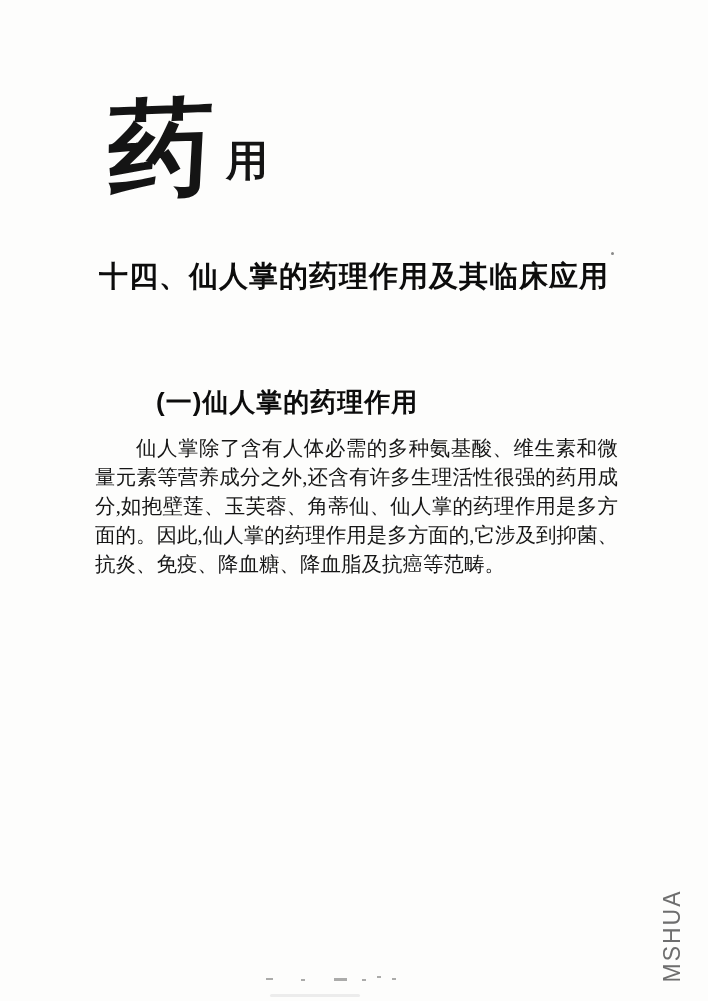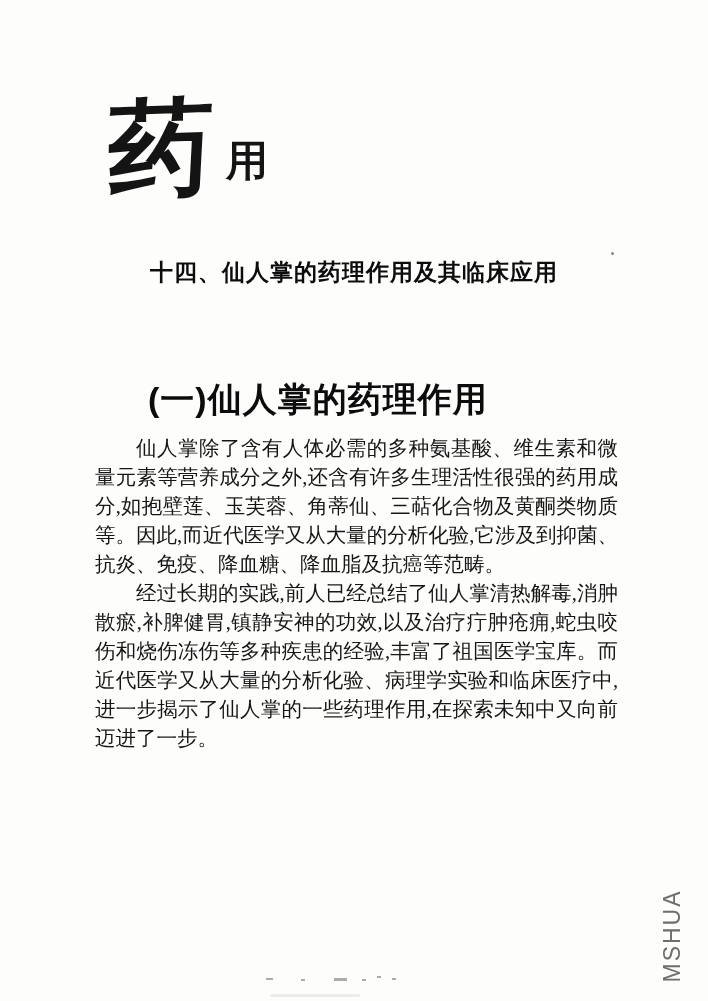--- a/index.html
+++ b/index.html
@@ -30,29 +30,29 @@
     position:absolute;left:226px;top:140px;
     font-size:42px;line-height:1;
     font-weight:bold;
     font-family:"DejaVu Serif","Liberation Serif",serif;
   }
   
   .chapter-title{
     position:absolute;top:257px;left:0;width:100%;
     margin:0;text-align:center;
     font-family:"Liberation Sans","DejaVu Sans",sans-serif;
-    font-weight:900;font-size:23px;letter-spacing:1px;
+    font-weight:900;font-size:29px;letter-spacing:1px;
     color:#0c0c0c;
   }
   
   .section-heading{
     position:absolute;top:373px;left:144px;
-    margin:4px;
+    margin:12px;
     font-family:"Liberation Sans","DejaVu Sans",sans-serif;
-    font-weight:900;font-size:34px;letter-spacing:1px;
+    font-weight:900;font-size:26px;letter-spacing:1px;
     color:#0c0c0c;
   }
   
   .body-text{
     position:absolute;top:434px;left:95px;width:523px;
     font-size:20.5px;line-height:29px;
     text-align:justify;
     color:#161616;
   }
   .body-text p{margin:0;text-indent:2em;}
@@ -92,22 +92,21 @@
   <span class="callig-large">药</span>
   <span class="callig-small">用</span>
 
   <span class="dot-artifact"></span>
 
   <h1 class="chapter-title">十四、仙人掌的药理作用及其临床应用</h1>
 
   <h2 class="section-heading">(一)仙人掌的药理作用</h2>
 
   <div class="body-text">
-    <p>仙人掌除了含有人体必需的多种氨基酸、维生素和微量元素等营养成分之外,还含有许多生理活性很强的药用成分,如抱壁莲、玉芙蓉、角蒂仙、三萜化合物及黄酮类物质等。因此,而近代医学又从大量的分析化验,它涉及到抑菌、抗炎、免疫、降血糖、降血脂及抗癌等范畴。</p>
-    <p>经过长期的实践,前人已经总结了仙人掌清热解毒,消肿散瘀,补脾健胃,镇静安神的功效,以及治疗疔肿疮痈,蛇虫咬伤和烧伤冻伤等多种疾患的经验,丰富了祖国医学宝库。而近代医学又从大量的分析化验、病理学实验和临床医疗中,进一步揭示了仙人掌的一些药理作用,在探索未知中又向前迈进了一步。</p>
+    <p>仙人掌除了含有人体必需的多种氨基酸、维生素和微量元素等营养成分之外,还含有许多生理活性很强的药用成分,如抱壁莲、玉芙蓉、角蒂仙、仙人掌的药理作用是多方面的。因此,仙人掌的药理作用是多方面的,它涉及到抑菌、抗炎、免疫、降血糖、降血脂及抗癌等范畴。</p>
   </div>
 
   <div class="watermark">MSHUA</div>
 
   <span class="speck s1"></span>
   <span class="speck s2"></span>
   <span class="speck s3"></span>
   <span class="speck s4"></span>
   <span class="speck s5"></span>
   <span class="speck s6"></span>

